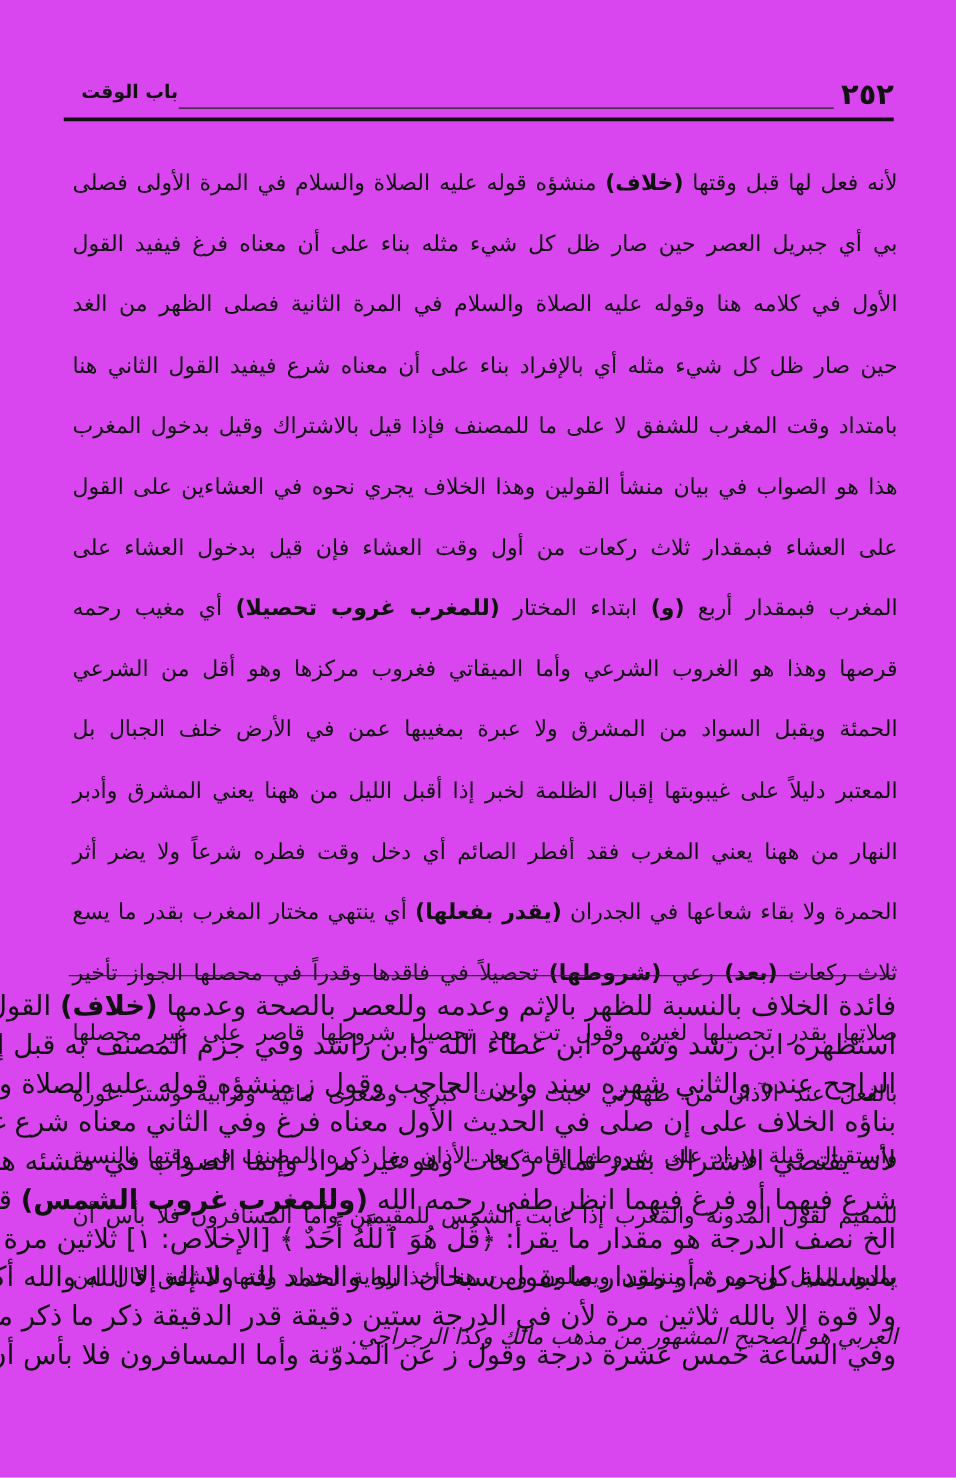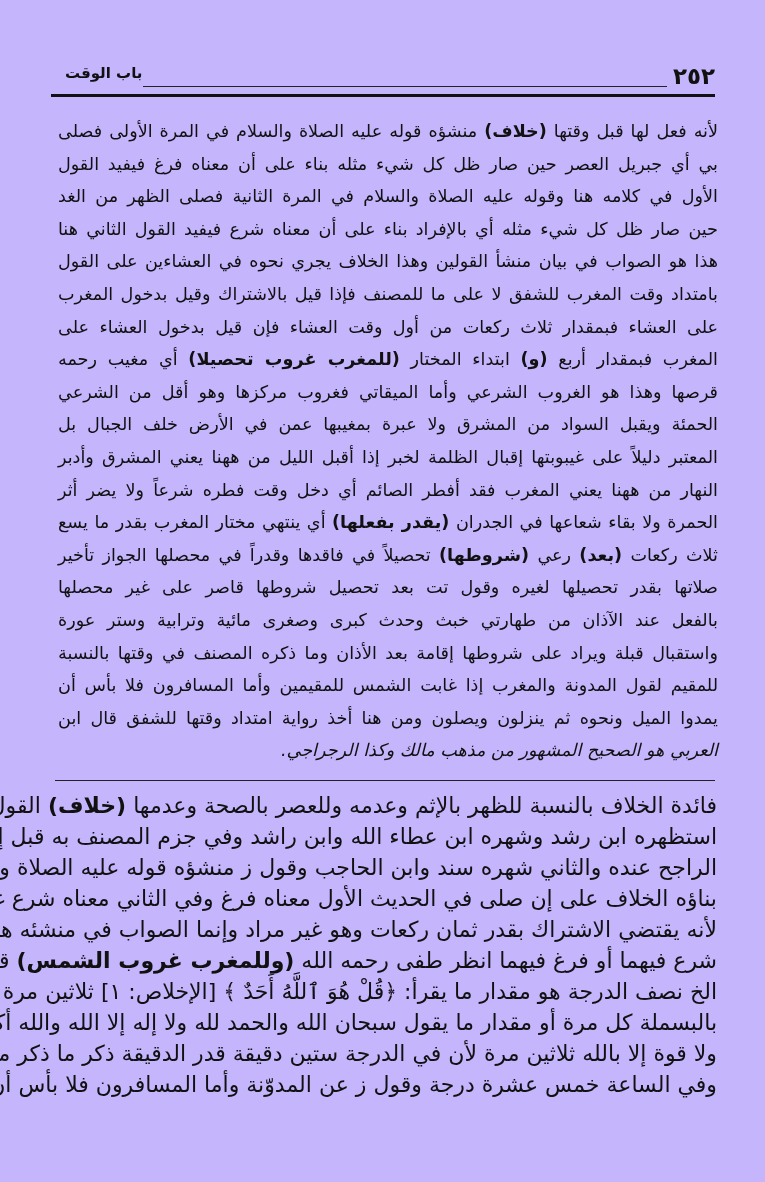--- a/index.html
+++ b/index.html
@@ -1,31 +1,31 @@
 <!DOCTYPE html>
 <html><head>
 <meta charset="utf-8">
 <style>
   html, body { margin: 0; padding: 0; background: #ffffff; }
   body { width: 765px; height: 1182px; position: relative; overflow: hidden;
          font-family: "DejaVu Sans", sans-serif; color: #111; }
-  .page { position: absolute; left: 0; top: 0; width: 765px; height: 1182px; background: #c4b5fd; }
+  .page { position: absolute; left: 0; top: 0; width: 765px; height: 1182px; background: #d946ef; }
 
   .header { position: absolute; left: 65px; top: 62px; width: 650px; height: 30px; direction: ltr; }
   .header .chapter { position: absolute; left: 0; top: 2px; font-size: 15px; font-weight: bold;
                      direction: rtl; white-space: nowrap; }
   .header .pagenum { position: absolute; right: 0; top: 1px; font-size: 23px; font-weight: bold;
                      white-space: nowrap; }
   .header .thin-rule { position: absolute; left: 78px; right: 48px; top: 24px; height: 0;
                        border-top: 1.5px solid #222; }
   .thick-rule { position: absolute; left: 51px; width: 664px; top: 94px; height: 3px; background: #111; }
 
   .main-text { position: absolute; left: 58px; width: 660px; top: 115px; direction: rtl;
                text-align: justify; font-size: 17.6px; line-height: 32.6px; }
-  .main-text .line { display: block; white-space: nowrap; text-align-last: justify; height: 32.6px; overflow: visible; }
+  .main-text .line { display: block; white-space: nowrap; text-align-last: justify; height: 32.6px; overflow: visible; margin-top: 16px; }
   .main-text .line.last { text-align-last: right; font-style: italic; }
 
   .fn-rule { position: absolute; left: 55px; width: 660px; top: 780px; height: 0; border-top: 1.5px solid #222; }
 
   .footnotes { position: absolute; left: 57px; width: 660px; top: 790px; direction: rtl;
                font-size: 22px; line-height: 31px; }
   .footnotes .line { display: block; white-space: nowrap; text-align: justify; text-align-last: justify; height: 31px; }
 
   b, .bold { font-weight: bold; }
 </style>
@@ -39,22 +39,22 @@
     <div class="thin-rule"></div>
     <span class="pagenum">٢٥٢</span>
   </div>
   <div class="thick-rule"></div>
 
   <div class="main-text" id="main-text">
       <span class="line"><span>لأنه فعل لها قبل وقتها </span><b>(خلاف)</b><span> منشؤه قوله عليه الصلاة والسلام في المرة الأولى فصلى</span></span>
       <span class="line"><span>بي أي جبريل العصر حين صار ظل كل شيء مثله بناء على أن معناه فرغ فيفيد القول</span></span>
       <span class="line"><span>الأول في كلامه هنا وقوله عليه الصلاة والسلام في المرة الثانية فصلى الظهر من الغد</span></span>
       <span class="line"><span>حين صار ظل كل شيء مثله أي بالإفراد بناء على أن معناه شرع فيفيد القول الثاني هنا</span></span>
+      <span class="line"><span>بامتداد وقت المغرب للشفق لا على ما للمصنف فإذا قيل بالاشتراك وقيل بدخول المغرب</span></span>
       <span class="line"><span>هذا هو الصواب في بيان منشأ القولين وهذا الخلاف يجري نحوه في العشاءين على القول</span></span>
-      <span class="line"><span>بامتداد وقت المغرب للشفق لا على ما للمصنف فإذا قيل بالاشتراك وقيل بدخول المغرب</span></span>
       <span class="line"><span>على العشاء فبمقدار ثلاث ركعات من أول وقت العشاء فإن قيل بدخول العشاء على</span></span>
       <span class="line"><span>المغرب فبمقدار أربع </span><b>(و)</b><span> ابتداء المختار </span><b>(للمغرب غروب تحصيلا)</b><span> أي مغيب رحمه</span></span>
       <span class="line"><span>قرصها وهذا هو الغروب الشرعي وأما الميقاتي فغروب مركزها وهو أقل من الشرعي</span></span>
       <span class="line"><span>الحمئة ويقبل السواد من المشرق ولا عبرة بمغيبها عمن في الأرض خلف الجبال بل</span></span>
       <span class="line"><span>المعتبر دليلاً على غيبوبتها إقبال الظلمة لخبر إذا أقبل الليل من ههنا يعني المشرق وأدبر</span></span>
       <span class="line"><span>النهار من ههنا يعني المغرب فقد أفطر الصائم أي دخل وقت فطره شرعاً ولا يضر أثر</span></span>
       <span class="line"><span>الحمرة ولا بقاء شعاعها في الجدران </span><b>(يقدر بفعلها)</b><span> أي ينتهي مختار المغرب بقدر ما يسع</span></span>
       <span class="line"><span>ثلاث ركعات </span><b>(بعد)</b><span> رعي </span><b>(شروطها)</b><span> تحصيلاً في فاقدها وقدراً في محصلها الجواز تأخير</span></span>
       <span class="line"><span>صلاتها بقدر تحصيلها لغيره وقول تت بعد تحصيل شروطها قاصر على غير محصلها</span></span>
       <span class="line"><span>بالفعل عند الآذان من طهارتي خبث وحدث كبرى وصغرى مائية وترابية وستر عورة</span></span>

